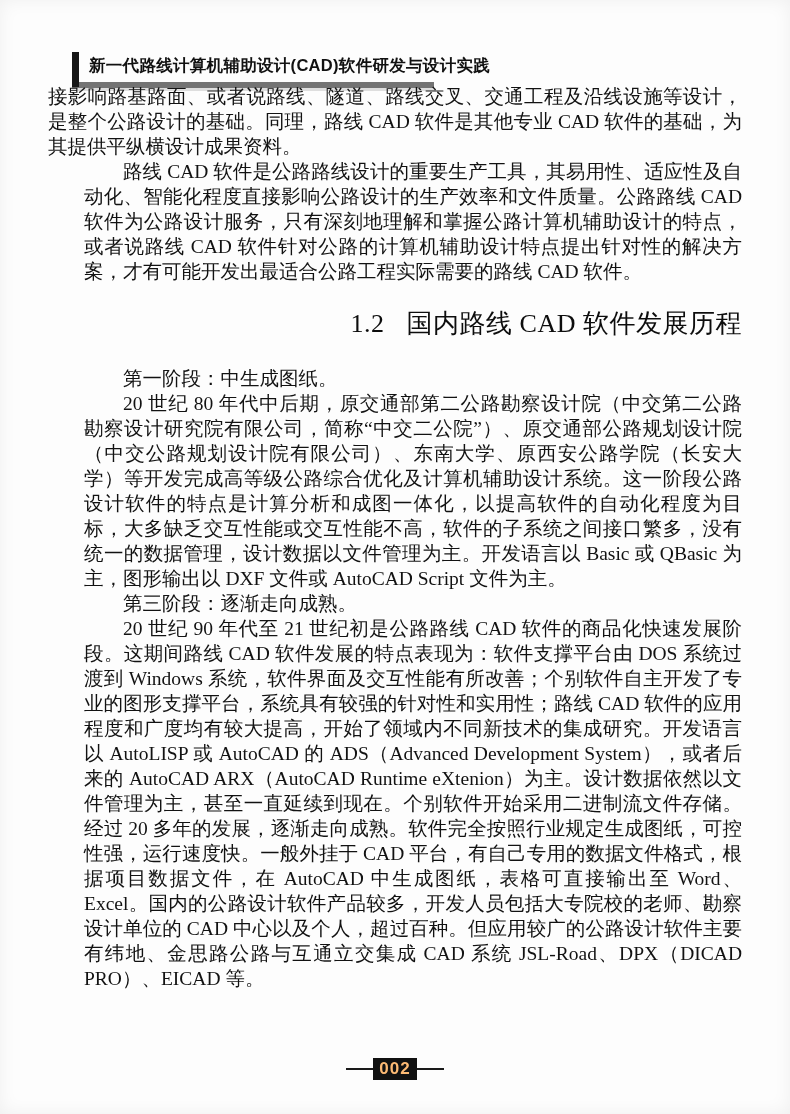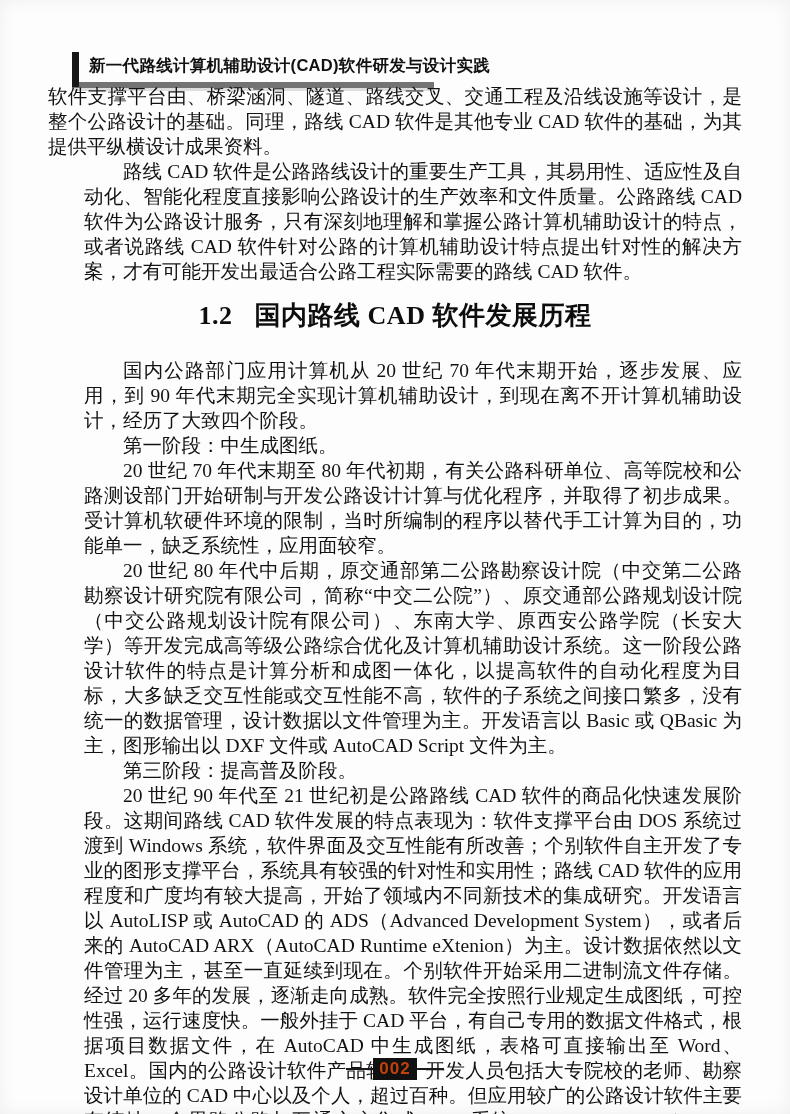--- a/index.html
+++ b/index.html
@@ -58,23 +58,23 @@
     text-justify: inter-ideograph;
   }
   .body-text p {
     margin: 0;
     padding: 0;
   }
   .body-text p.indent { text-indent: 2em; margin-left: 36px; }
 
   
   .section-heading {
-    margin: 16px 0 26px 0;
-    text-align: center;
-    font-weight: bold;
+    margin: 24px 0 26px 0;
+    text-align: right;
+    font-weight: normal;
     font-size: 26px;
     line-height: 32px;
     text-indent: 0;
     letter-spacing: 0.5px;
     color: #0d0d0d;
   }
   .section-heading .sec-num { margin-right: 22px; }
 
   
   .page-footer {
@@ -86,53 +86,51 @@
     align-items: center;
     justify-content: center;
   }
   .folio-rule {
     width: 27px;
     height: 2px;
     background: #1a1a1a;
   }
   .folio-box {
     background: #111111;
-    color: #c2410c;
+    color: #fdba74;
     font-family: "Liberation Sans", "DejaVu Sans", sans-serif;
     font-weight: bold;
     font-size: 17px;
     line-height: 22px;
     padding: 0 6px;
     letter-spacing: 1px;
   }
 </style>
 </head>
 <body>
 
 <div class="page">
 
   <div class="running-header">
     <span class="header-bar"></span>
     <span class="header-title">新一代路线计算机辅助设计(CAD)软件研发与设计实践</span>
   </div>
 
   <div class="body-text">
 
-    <p>软件支撑平台由、桥梁涵洞、隧道、路线交叉、交通工程及沿线设施等设计，是整个公路设计的基础。同理，路线 CAD 软件是其他专业 CAD 软件的基础，为其提供平纵横设计成果资料。</p>
+    <p>接影响路基路面、或者说路线、隧道、路线交叉、交通工程及沿线设施等设计，是整个公路设计的基础。同理，路线 CAD 软件是其他专业 CAD 软件的基础，为其提供平纵横设计成果资料。</p>
     <p class="indent">路线 CAD 软件是公路路线设计的重要生产工具，其易用性、适应性及自动化、智能化程度直接影响公路设计的生产效率和文件质量。公路路线 CAD 软件为公路设计服务，只有深刻地理解和掌握公路计算机辅助设计的特点，或者说路线 CAD 软件针对公路的计算机辅助设计特点提出针对性的解决方案，才有可能开发出最适合公路工程实际需要的路线 CAD 软件。</p>
 
     <h2 class="section-heading">
       <span class="sec-num">1.2</span><span>国内路线 CAD 软件发展历程</span>
     </h2>
 
-    <p class="indent">国内公路部门应用计算机从 20 世纪 70 年代末期开始，逐步发展、应用，到 90 年代末期完全实现计算机辅助设计，到现在离不开计算机辅助设计，经历了大致四个阶段。</p>
     <p class="indent">第一阶段：中生成图纸。</p>
-    <p class="indent">20 世纪 70 年代末期至 80 年代初期，有关公路科研单位、高等院校和公路测设部门开始研制与开发公路设计计算与优化程序，并取得了初步成果。受计算机软硬件环境的限制，当时所编制的程序以替代手工计算为目的，功能单一，缺乏系统性，应用面较窄。</p>
     <p class="indent">20 世纪 80 年代中后期，原交通部第二公路勘察设计院（中交第二公路勘察设计研究院有限公司，简称“中交二公院”）、原交通部公路规划设计院（中交公路规划设计院有限公司）、东南大学、原西安公路学院（长安大学）等开发完成高等级公路综合优化及计算机辅助设计系统。这一阶段公路设计软件的特点是计算分析和成图一体化，以提高软件的自动化程度为目标，大多缺乏交互性能或交互性能不高，软件的子系统之间接口繁多，没有统一的数据管理，设计数据以文件管理为主。开发语言以 Basic 或 QBasic 为主，图形输出以 DXF 文件或 AutoCAD Script 文件为主。</p>
-    <p class="indent">第三阶段：提高普及阶段。</p>
+    <p class="indent">第三阶段：逐渐走向成熟。</p>
     <p class="indent">20 世纪 90 年代至 21 世纪初是公路路线 CAD 软件的商品化快速发展阶段。这期间路线 CAD 软件发展的特点表现为：软件支撑平台由 DOS 系统过渡到 Windows 系统，软件界面及交互性能有所改善；个别软件自主开发了专业的图形支撑平台，系统具有较强的针对性和实用性；路线 CAD 软件的应用程度和广度均有较大提高，开始了领域内不同新技术的集成研究。开发语言以 AutoLISP 或 AutoCAD 的 ADS（Advanced Development System），或者后来的 AutoCAD ARX（AutoCAD Runtime eXtenion）为主。设计数据依然以文件管理为主，甚至一直延续到现在。个别软件开始采用二进制流文件存储。经过 20 多年的发展，逐渐走向成熟。软件完全按照行业规定生成图纸，可控性强，运行速度快。一般外挂于 CAD 平台，有自己专用的数据文件格式，根据项目数据文件，在 AutoCAD 中生成图纸，表格可直接输出至 Word、Excel。国内的公路设计软件产品较多，开发人员包括大专院校的老师、勘察设计单位的 CAD 中心以及个人，超过百种。但应用较广的公路设计软件主要有纬地、金思路公路与互通立交集成 CAD 系统 JSL-Road、DPX（DICAD PRO）、EICAD 等。</p>
 
   </div>
 
   <div class="page-footer">
     <span class="folio-rule"></span>
     <span class="folio-box">002</span>
     <span class="folio-rule"></span>
   </div>
 

